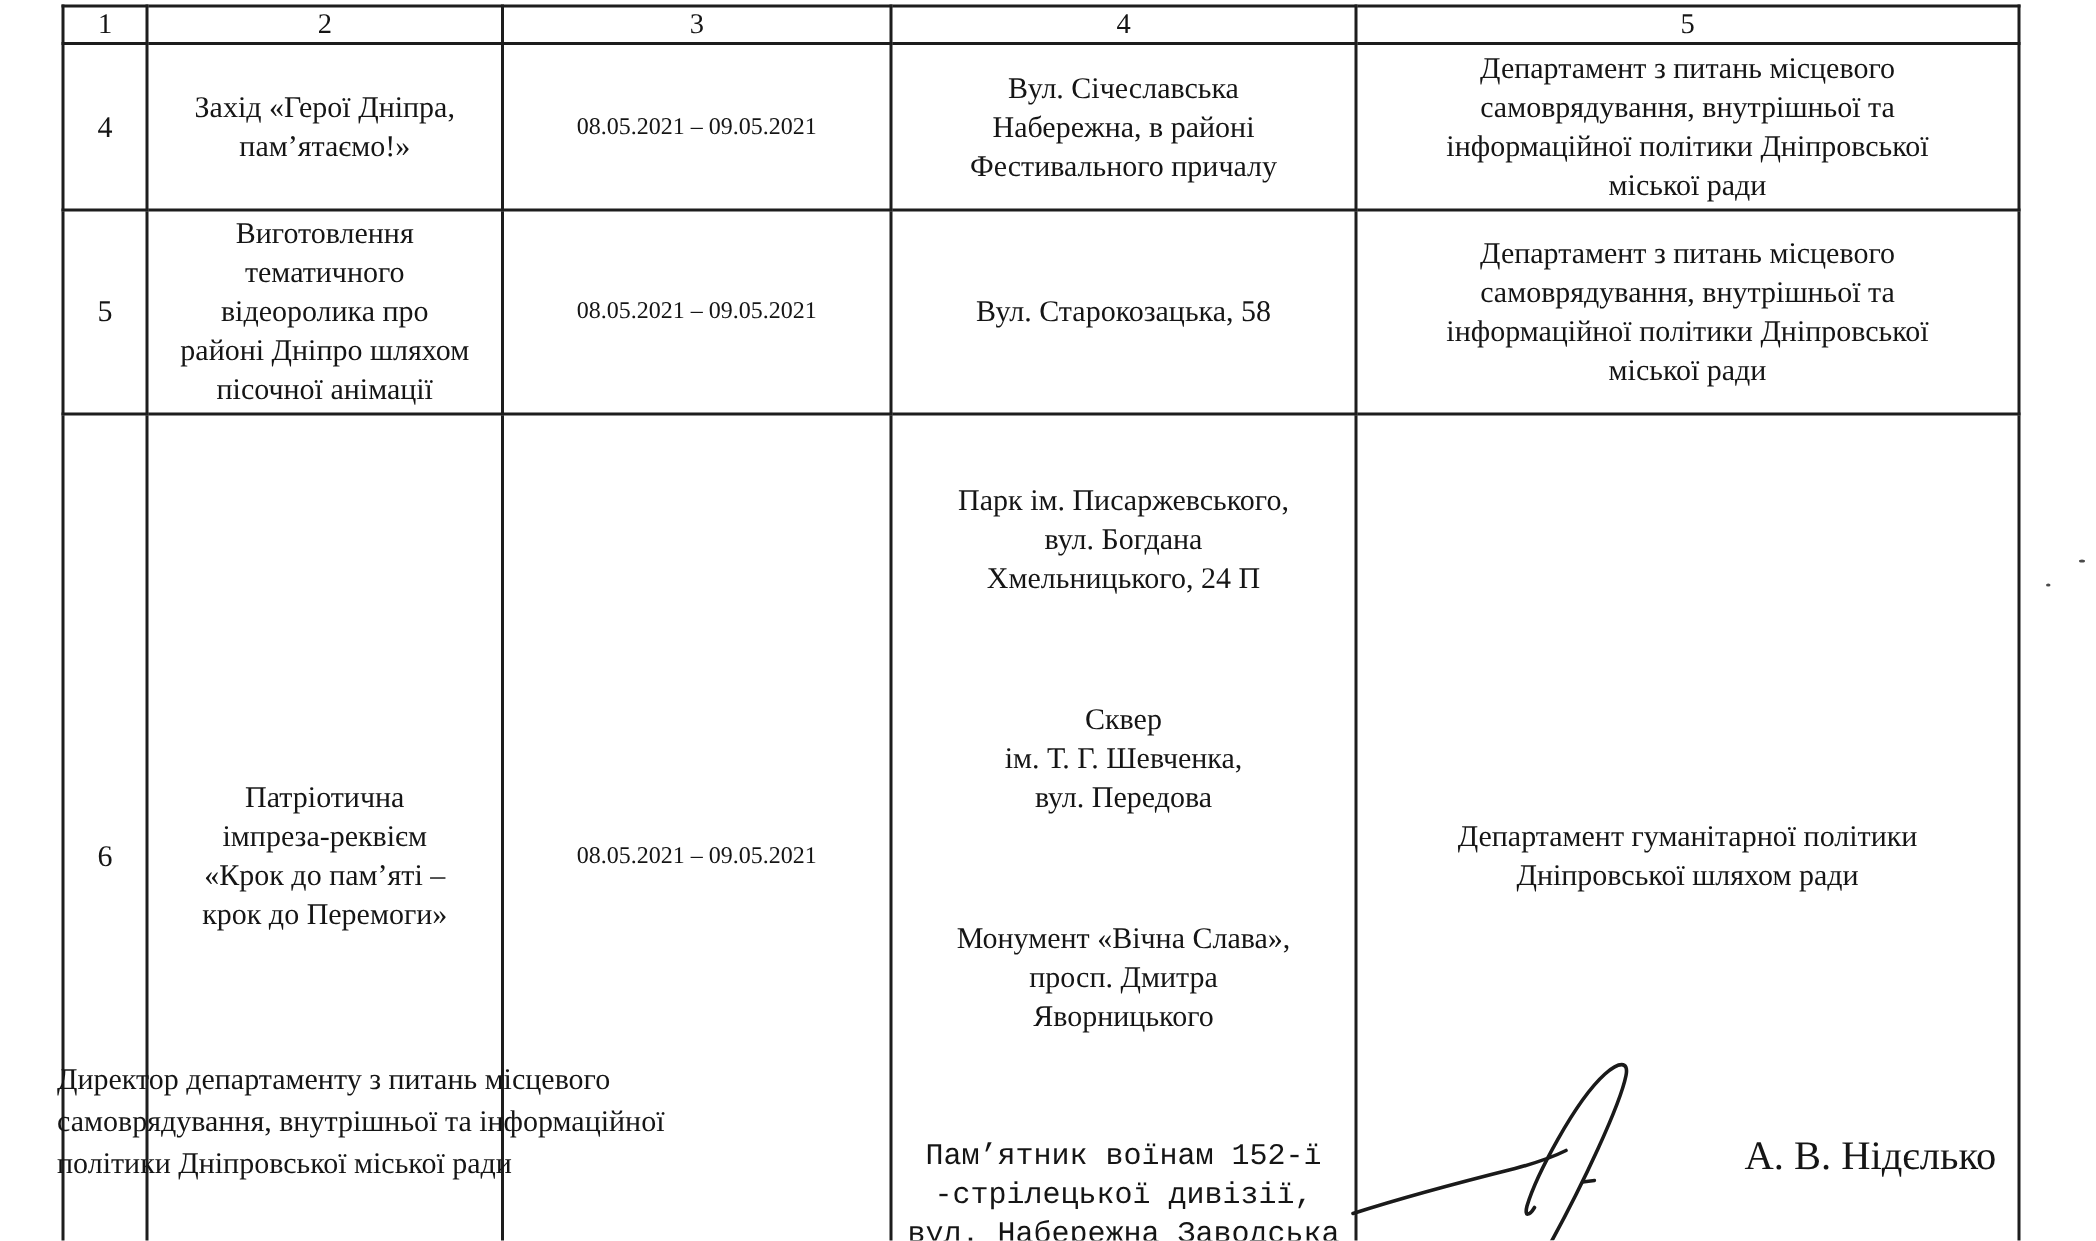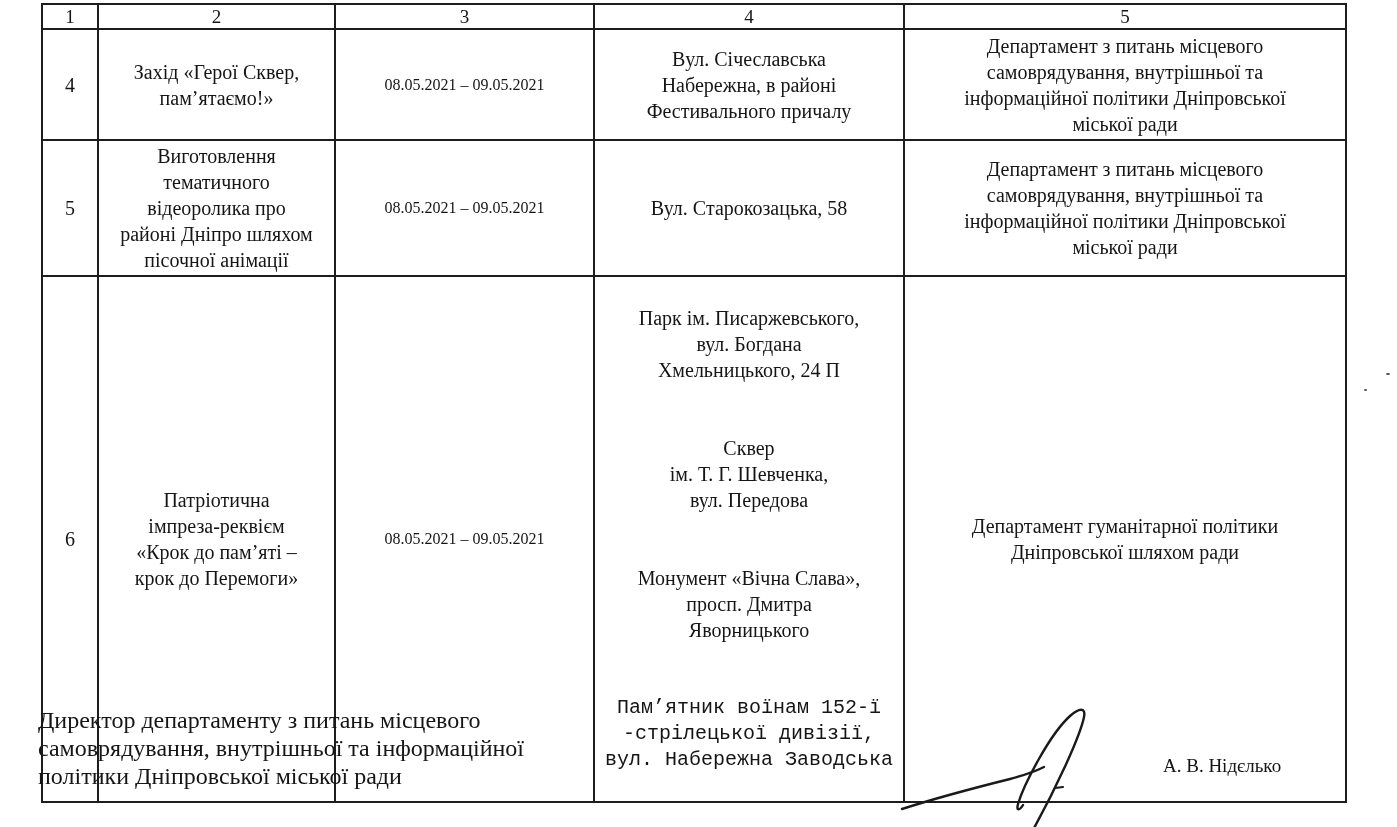--- a/index.html
+++ b/index.html
@@ -36,42 +36,42 @@
   .doc-table thead th {
     height: 25px;
     font-size: 19px;
     line-height: 20px;
     padding: 0 4px;
   }
   tr.row-4 { height: 111px; }
   tr.row-5 { height: 133px; }
   tr.row-6 { height: 414px; }
   td.dates-cell { font-size: 16px; white-space: pre; }
-  td.location-cell p.loc-block { margin: 0 0 26px 0; }
+  td.location-cell p.loc-block { margin: 16px 0 26px 0; }
   td.location-cell p.loc-block:last-child { margin-bottom: 0; font-family: Liberation Mono, monospace; }
 
   
   .signer-title {
     position: absolute;
     left: 38px; top: 706px;
     width: 520px;
-    font-size: 24px;
+    font-size: 20px;
     line-height: 28px;
     white-space: pre-line;
     text-align: left;
   }
   .signature-svg {
     position: absolute;
     left: 870px; top: 690px;
     width: 270px; height: 137px;
   }
   .signer-name {
     position: absolute;
     left: 1163px; top: 755px;
-    font-size: 19px;
+    font-size: 27px;
     white-space: pre;
   }
 
   
   .speck { position: absolute; background: #4a4a4a; border-radius: 50%; }
   .speck-1 { left: 1386px; top: 373px; width: 4px; height: 2px; }
   .speck-2 { left: 1364px; top: 389px; width: 3px; height: 2px; }
 </style>
 </head>
 <body>
@@ -91,21 +91,21 @@
         <th>1</th>
         <th>2</th>
         <th>3</th>
         <th>4</th>
         <th>5</th>
       </tr>
     </thead>
     <tbody>
       <tr class="row-4">
         <td>4</td>
-        <td>Захід «Герої Сквер,
+        <td>Захід «Герої Дніпра,
 пам’ятаємо!»</td>
         <td class="dates-cell">08.05.2021 – 09.05.2021</td>
         <td>Вул. Січеславська
 Набережна, в районі
 Фестивального причалу</td>
         <td>Департамент з питань місцевого
 самоврядування, внутрішньої та
 інформаційної політики Дніпровської
 міської ради</td>
       </tr>

